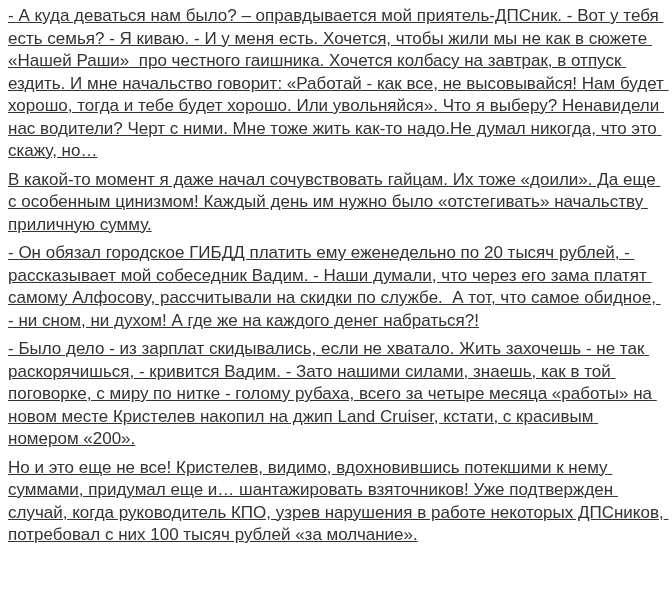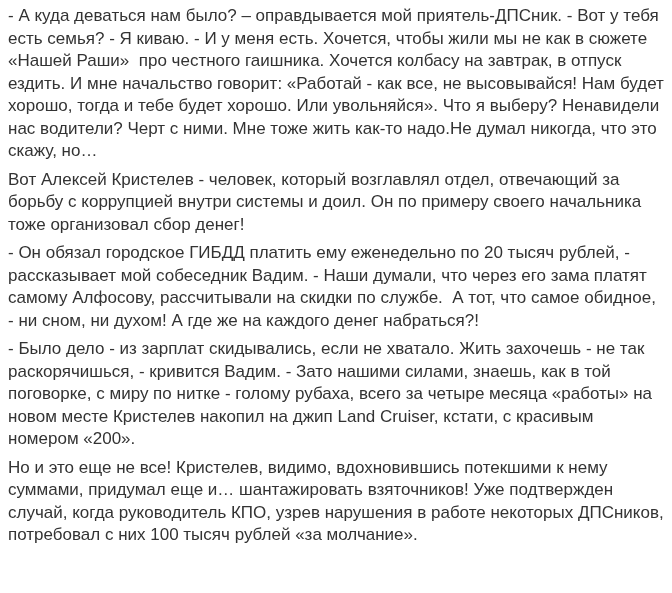--- a/index.html
+++ b/index.html
@@ -20,24 +20,25 @@
     font-size: 17px;
     line-height: 22.5px;
     font-weight: 400;
     color: #333333;
     -webkit-font-smoothing: antialiased;
   }
   .article p.para {
     margin: 0 0 6px 0;
     white-space: pre-wrap; 
     word-spacing: normal;
+    text-decoration: underline;
   }
 </style>
 </head>
 <body>
 
 <div class="article">
   <p class="para">- А куда деваться нам было? – оправдывается мой приятель-ДПСник. - Вот у тебя есть семья? - Я киваю. - И у меня есть. Хочется, чтобы жили мы не как в сюжете «Нашей Раши»  про честного гаишника. Хочется колбасу на завтрак, в отпуск ездить. И мне начальство говорит: «Работай - как все, не высовывайся! Нам будет хорошо, тогда и тебе будет хорошо. Или увольняйся». Что я выберу? Ненавидели нас водители? Черт с ними. Мне тоже жить как-то надо.Не думал никогда, что это скажу, но…</p>
-  <p class="para">Вот Алексей Кристелев - человек, который возглавлял отдел, отвечающий за борьбу с коррупцией внутри системы и доил. Он по примеру своего начальника тоже организовал сбор денег!</p>
+  <p class="para">В какой-то момент я даже начал сочувствовать гайцам. Их тоже «доили». Да еще с особенным цинизмом! Каждый день им нужно было «отстегивать» начальству приличную сумму.</p>
   <p class="para">- Он обязал городское ГИБДД платить ему еженедельно по 20 тысяч рублей, - рассказывает мой собеседник Вадим. - Наши думали, что через его зама платят самому Алфосову, рассчитывали на скидки по службе.  А тот, что самое обидное, - ни сном, ни духом! А где же на каждого денег набраться?!</p>
   <p class="para">- Было дело - из зарплат скидывались, если не хватало. Жить захочешь - не так раскорячишься, - кривится Вадим. - Зато нашими силами, знаешь, как в той поговорке, с миру по нитке - голому рубаха, всего за четыре месяца «работы» на новом месте Кристелев накопил на джип Land Cruiser, кстати, с красивым номером «200».</p>
   <p class="para">Но и это еще не все! Кристелев, видимо, вдохновившись потекшими к нему суммами, придумал еще и… шантажировать взяточников! Уже подтвержден случай, когда руководитель КПО, узрев нарушения в работе некоторых ДПСников, потребовал с них 100 тысяч рублей «за молчание».</p>
 </div>
 
 </body></html>

